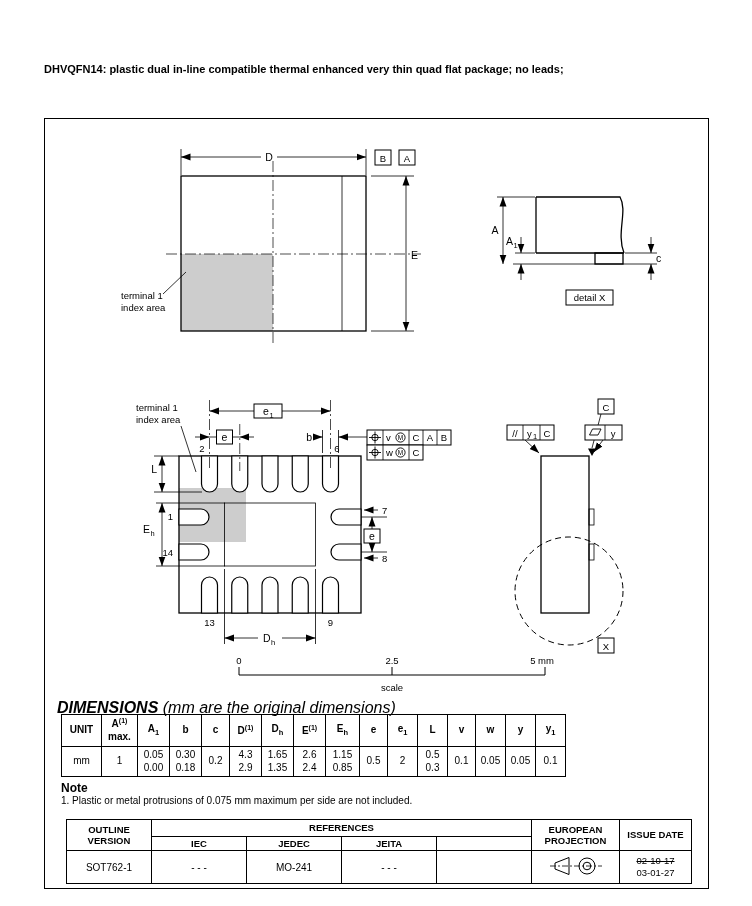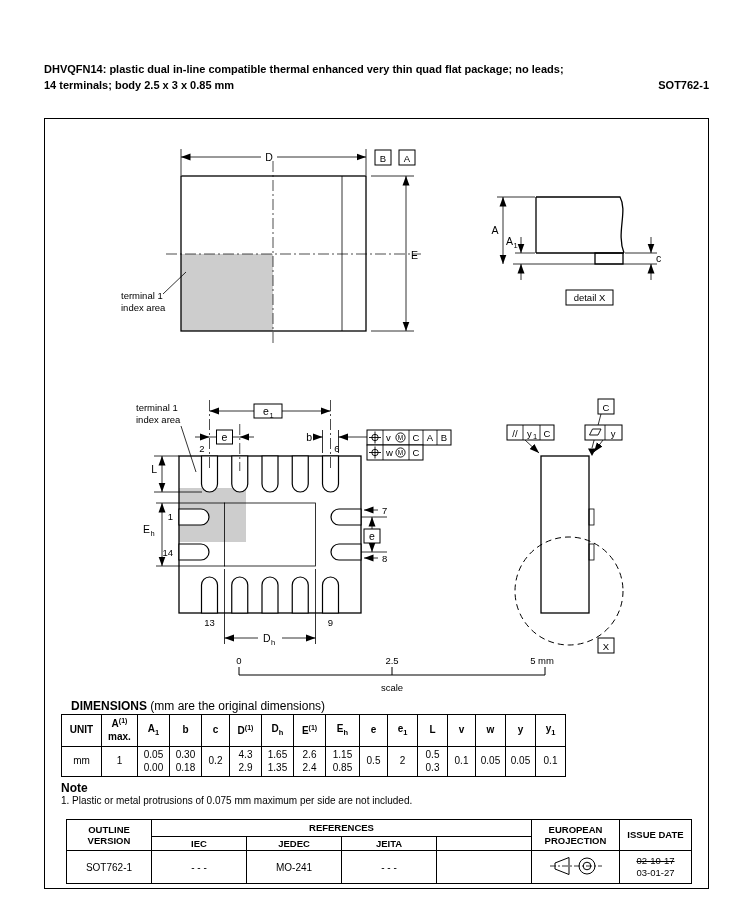--- a/index.html
+++ b/index.html
@@ -21,21 +21,21 @@
   .dc  { fill:none; stroke:#000; stroke-width:1; stroke-dasharray:6 4; }
   .pin { fill:#fff; stroke:#000; stroke-width:1.2; }
   .box { fill:#fff; stroke:#000; stroke-width:1; }
   .sym { fill:none; stroke:#000; stroke-width:0.9; }
   .t10 { font-size:10.5px; }
   .t9  { font-size:9.5px; }
   .sub { font-size:7.5px; }
   .tm  { text-anchor:middle; }
   .te  { text-anchor:end; }
 
-  .dims-heading { position:absolute; left:26px; top:580px; font-size:12px; }
+  .dims-heading { position:absolute; left:12px; top:580px; font-size:16px;font-style:italic; }
   .dims-heading .bold { font-weight:bold; }
 
   table { border-collapse:collapse; }
   .dimtable { position:absolute; left:16px; top:595px; table-layout:fixed; }
   .dimtable th, .dimtable td { border:1px solid #000; text-align:center; vertical-align:middle; padding:0 1px; font-size:10px; line-height:1.25; }
   .dimtable th { font-weight:bold; height:32px; }
   .dimtable td { height:30px; font-weight:normal; }
   .dimtable sup { font-size:7px; }
   .dimtable sub { font-size:7.5px; }
 
@@ -51,24 +51,20 @@
   .strike { text-decoration:line-through; }
   .datecell div { line-height:1.3; font-size:9.5px; }
 </style>
 </head>
 <body>
 
 <div class="page">
 
   <div class="title-block">
     <div>DHVQFN14: plastic dual in-line compatible thermal enhanced very thin quad flat package; no leads;</div>
-    <div class="title-row2">
-      <span>14 terminals; body 2.5 x 3 x 0.85 mm</span>
-      <span>SOT762-1</span>
-    </div>
   </div>
 
   <div class="main-box">
 
     <svg class="drawing" width="665" height="578" viewBox="0 0 665 578">
       <defs>
         <marker id="arr" markerWidth="10" markerHeight="8" refX="9.5" refY="4" orient="auto-start-reverse" markerUnits="userSpaceOnUse">
           <path d="M0,0.5 L9.5,4 L0,7.5 Z" fill="#000"></path>
         </marker>
       </defs>

